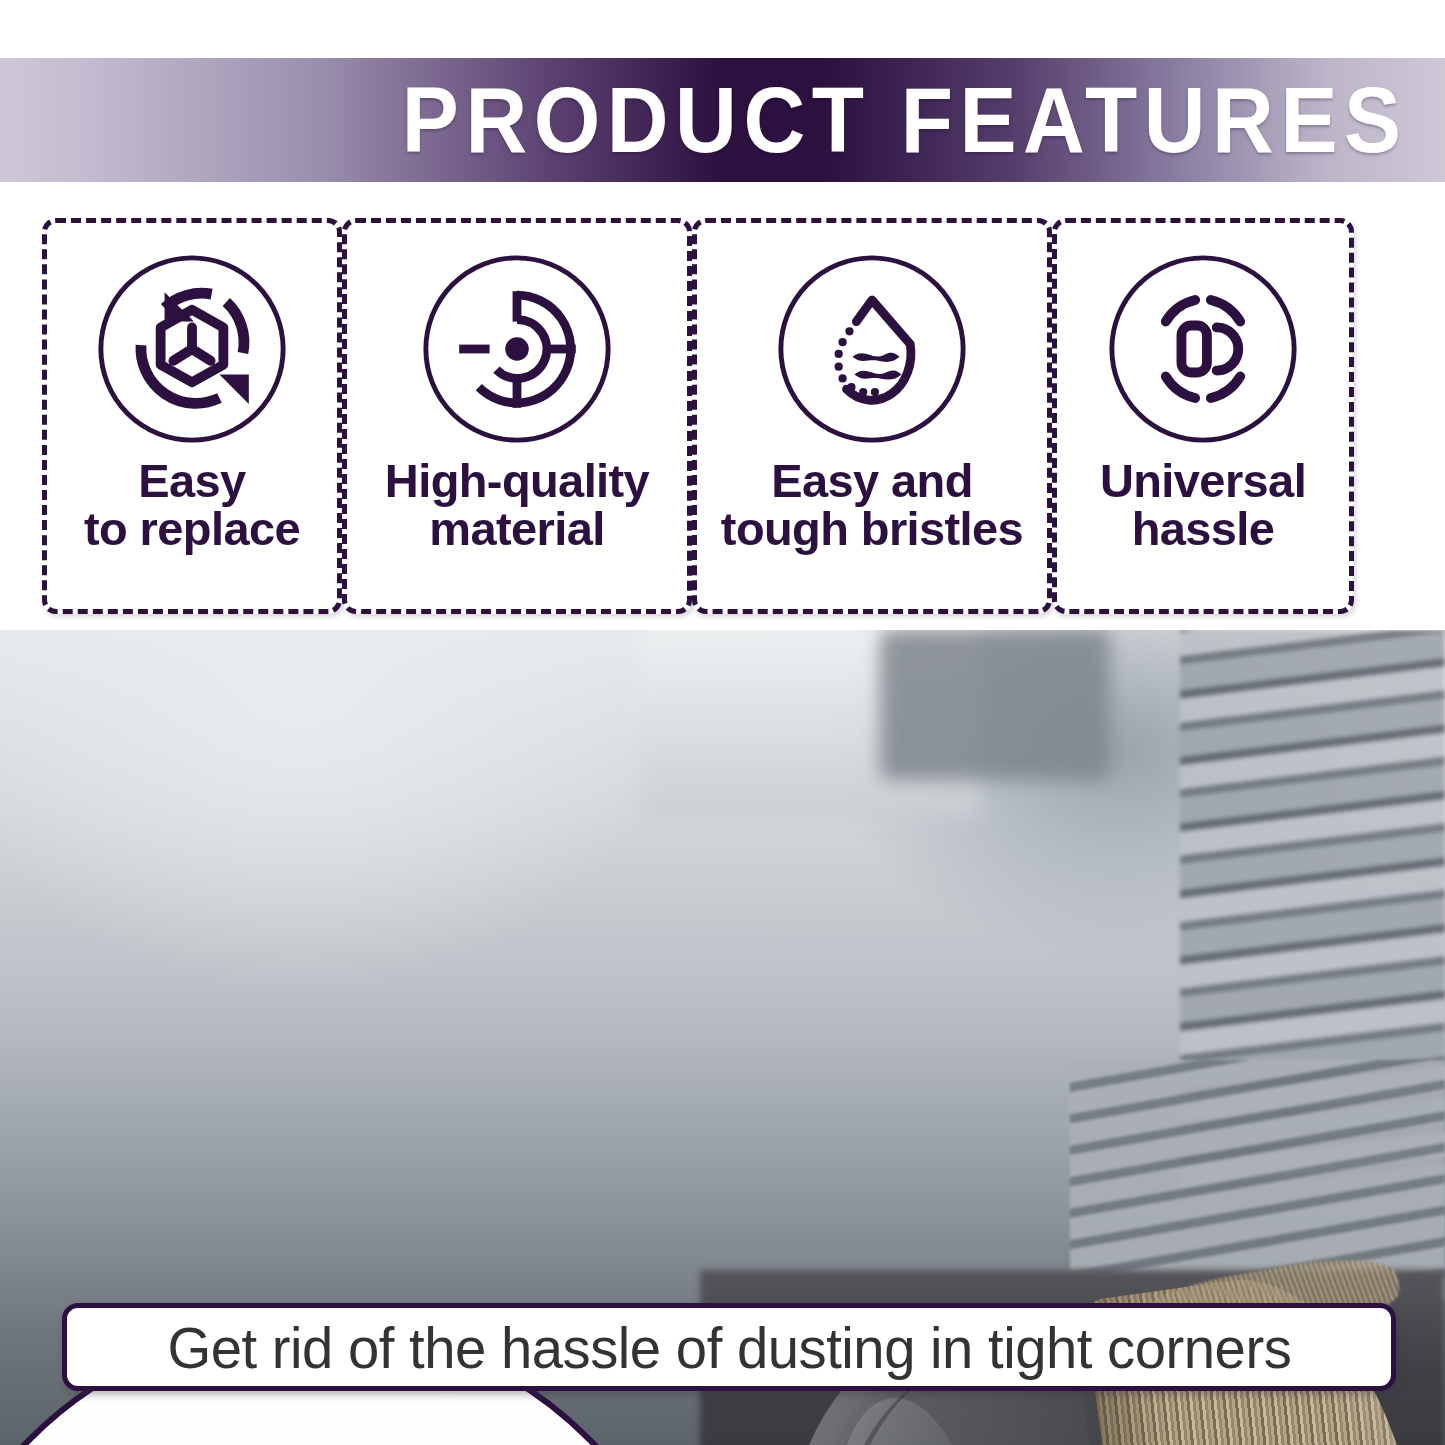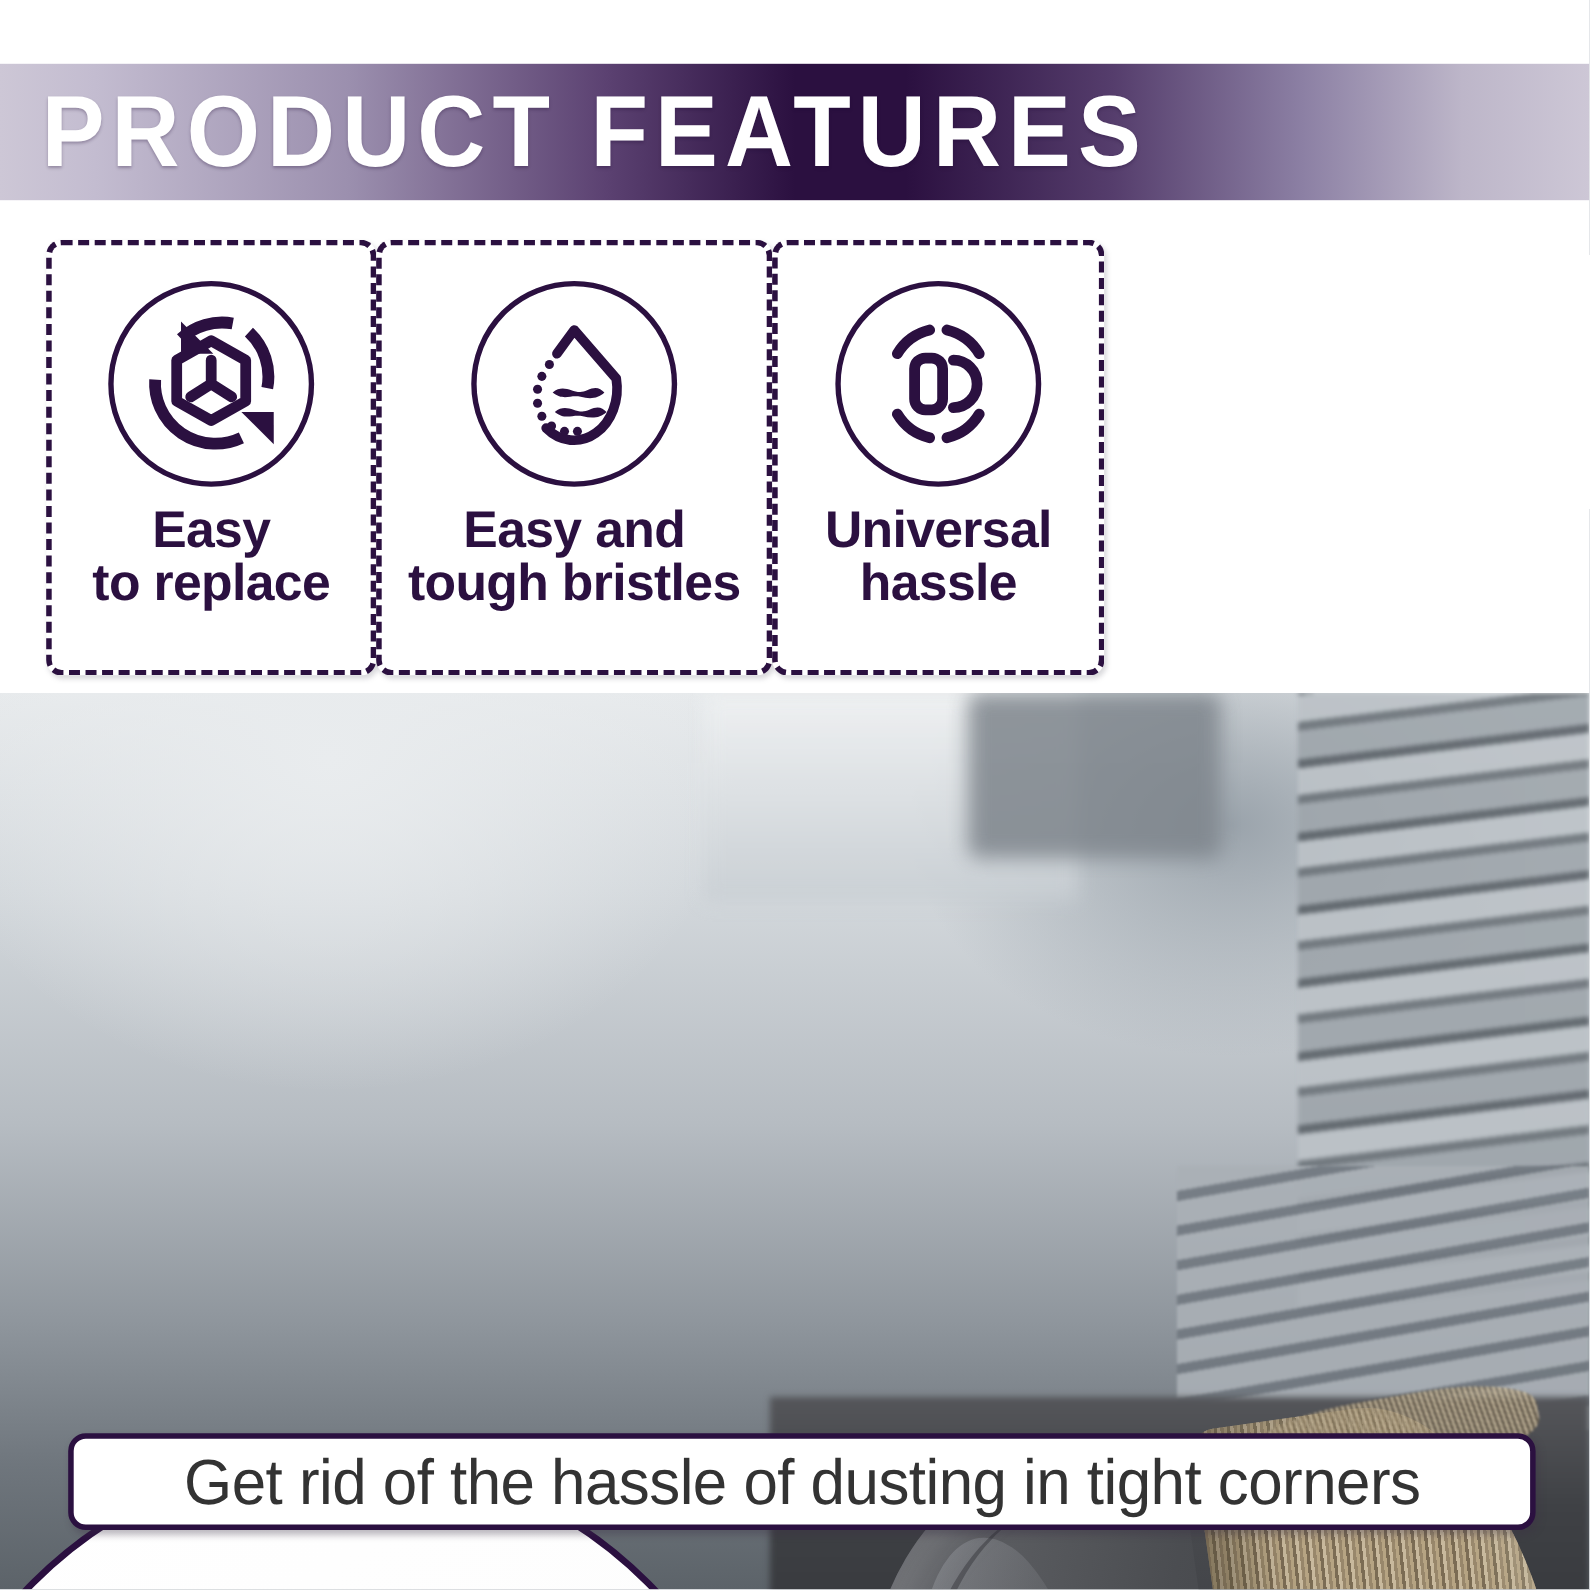--- a/index.html
+++ b/index.html
@@ -37,21 +37,21 @@
         #9b8fae 22%,
         #5c4272 38%,
         #2b1040 50%,
         #2b1040 57%,
         #553d6c 70%,
         #8c80a4 82%,
         #bdb6c9 92%,
         #cdc7d6 100%);
     display: flex;
     align-items: center;
-    justify-content: flex-start;
+    justify-content: flex-end;
   }
   .banner-title {
     color: #ffffff;
     font-family: "Liberation Sans Narrow", "Liberation Sans", sans-serif;
     font-size: 92px;
     font-weight: 700;
     letter-spacing: 7px;
     line-height: 1;
     transform: scaleX(0.93);
     white-space: nowrap;
@@ -305,20 +305,40 @@
 
           <path d="M48 96 A56 56 0 0 0 128 150" fill="none" stroke="#2b1040" stroke-width="11" stroke-linecap="butt"></path>
 
           <path d="M128 126 L158 126 L158 156 Z" fill="#2b1040"></path>
         </svg>
       </div>
       <div class="feature-label">Easy
 to replace</div>
     </div>
 
+    <div class="feature-card c2">
+      <div class="icon-circle">
+        <svg viewBox="0 0 200 200" xmlns="http://www.w3.org/2000/svg">
+          <circle cx="100" cy="100" r="93" fill="none" stroke="#2b1040" stroke-width="5"></circle>
+
+          <path d="M100 45 A55 55 0 1 1 61 139" fill="none" stroke="#2b1040" stroke-width="9"></path>
+
+          <path d="M100 70 A30 30 0 1 1 79 121" fill="none" stroke="#2b1040" stroke-width="9"></path>
+
+          <line x1="100" y1="41" x2="100" y2="72" stroke="#2b1040" stroke-width="9"></line>
+          <line x1="100" y1="128" x2="100" y2="160" stroke="#2b1040" stroke-width="9"></line>
+          <line x1="41" y1="100" x2="72" y2="100" stroke="#2b1040" stroke-width="9"></line>
+          <line x1="128" y1="100" x2="160" y2="100" stroke="#2b1040" stroke-width="9"></line>
+
+          <circle cx="100" cy="100" r="12" fill="#2b1040"></circle>
+        </svg>
+      </div>
+      <div class="feature-label">High-quality
+material</div>
+    </div>
 
     <div class="feature-card c3">
       <div class="icon-circle">
         <svg viewBox="0 0 200 200" xmlns="http://www.w3.org/2000/svg">
           <circle cx="100" cy="100" r="93" fill="none" stroke="#2b1040" stroke-width="5"></circle>
 
           <path d="M84 72 L100 50 L139 95 A40 48 0 0 1 74 141" fill="none" stroke="#2b1040" stroke-width="9" stroke-linecap="round" stroke-linejoin="round"></path>
 
           <circle cx="77" cy="82" r="4.2" fill="#2b1040"></circle>
           <circle cx="70" cy="93" r="4.2" fill="#2b1040"></circle>

